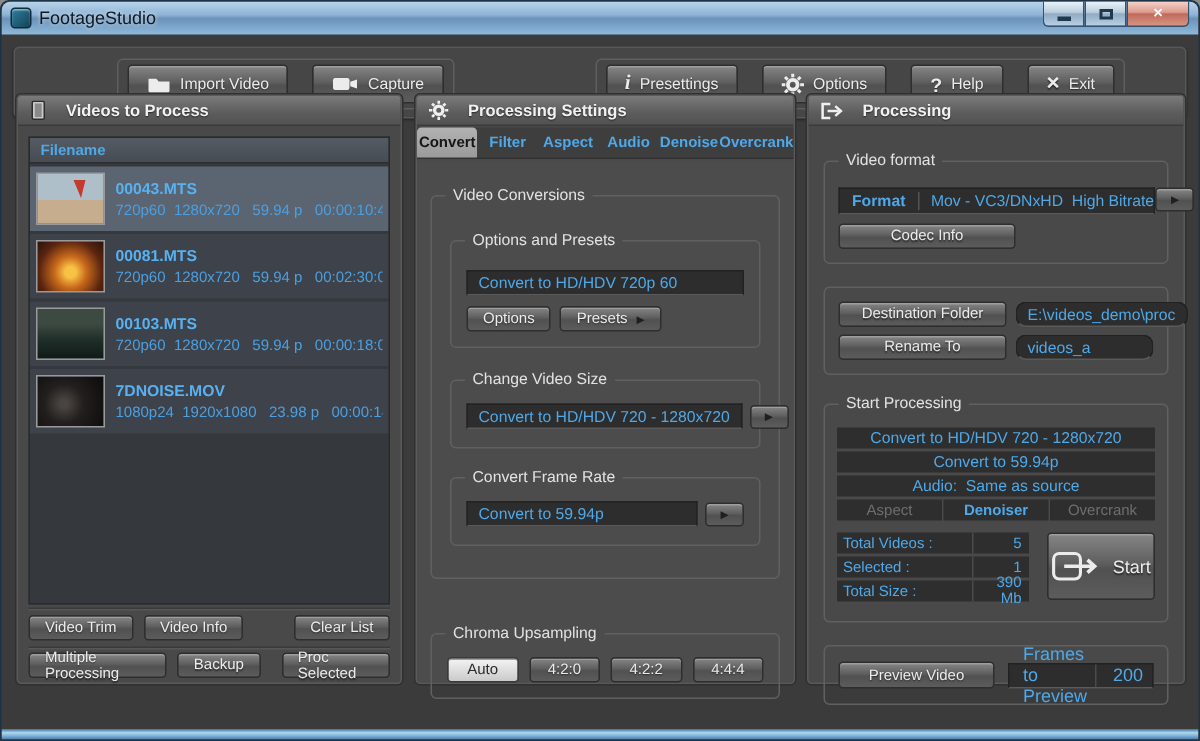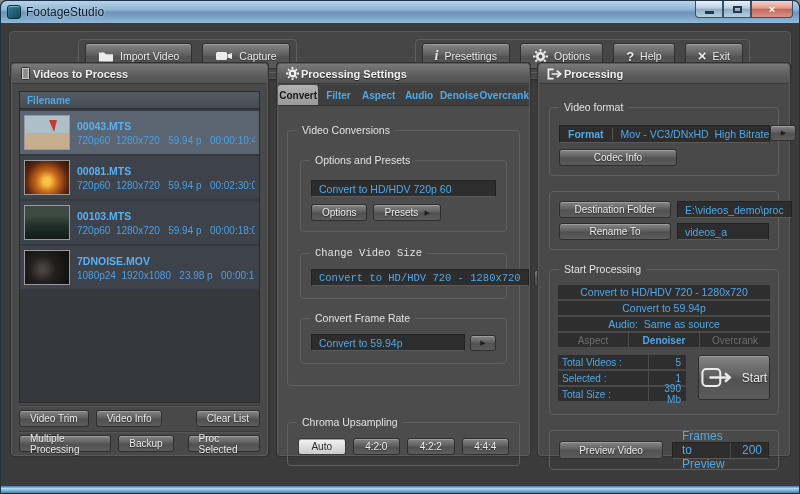--- a/index.html
+++ b/index.html
@@ -26,39 +26,39 @@
     background:linear-gradient(180deg,#f4d3cc,#dc9a8d 45%,#c06a5a 52%,#d89484);
     color:#fff; font-weight:bold; }
   .min-glyph { width:9px; height:3px; background:#20384c; margin-top:6px; }
   .max-glyph { width:9px; height:7px; border:2px solid #20384c; }
 
   
   .toolbar { position:absolute; top:30px; left:8px; right:8px; height:48px;
     background:#464646; border:1px solid #585858; border-radius:4px;
     box-shadow:0 1px 2px rgba(0,0,0,.4); }
   .tool-group { position:absolute; top:7px; height:34px; border:1px solid #5e5e5e;
-    border-radius:4px; display:flex; align-items:center; gap:10px; padding:0 6px; }
+    border-radius:4px; display:flex; align-items:center; gap:16px; padding:0 6px; }
   .tool-group.tg-left { left:68px; }
   .tool-group.tg-right { right:40px; }
   .btn { display:inline-flex; align-items:center; justify-content:center; gap:6px;
     background:linear-gradient(180deg,#868686,#5f5f5f 45%,#515151 55%,#5c5c5c);
     border:1px solid #2e2e2e; border-radius:3px; color:#ececec; font-size:10.5px;
     box-shadow:inset 0 1px 0 #9e9e9e; text-shadow:0 1px 1px rgba(0,0,0,.5); cursor:default; }
   .tool-btn { height:26px; padding:0 12px; }
   .glyph-i { font-family:"Liberation Serif",serif; font-style:italic; font-weight:bold; font-size:14px; }
   .glyph-q { font-weight:bold; font-size:13px; }
   .glyph-x { font-weight:bold; font-size:15px; line-height:10px; }
 
   
   .panel { position:absolute; top:62px; height:393px; background:#494949;
     border:1px solid #5a5a5a; border-radius:3px; box-shadow:0 0 0 1px #303030; }
   .panel.p-left { left:10px; width:257px; }
   .panel.p-mid { left:276px; width:253px; }
   .panel.p-right { left:537px; width:252px; }
-  .panel-header { height:20px; display:flex; align-items:center; gap:2px; padding:0 8px;
+  .panel-header { height:20px; display:flex; align-items:center; gap:13px; padding:0 8px;
     background:linear-gradient(180deg,#7a7a7a,#5c5c5c 60%,#525252);
     border-bottom:1px solid #3a3a3a; border-radius:2px 2px 0 0;
     color:#f2f2f2; font-size:11px; font-weight:bold; text-shadow:0 1px 1px rgba(0,0,0,.6); }
 
   
   .file-list { position:absolute; top:27px; left:7px; right:7px; height:312px;
     background:#35383d; border:1px solid #2a2a2a; overflow:hidden; }
   .list-header { height:17px; background:linear-gradient(180deg,#555b63,#464c54);
     border-bottom:1px solid #2e2e2e; color:#4fa8e8; font-size:10px; font-weight:bold;
     display:flex; align-items:center; padding-left:7px; }
@@ -99,42 +99,42 @@
   .fs-conversions { margin-top:23px; height:256px; padding:0 12px; }
   .fs-options { margin-top:29px; padding:19px 10px 10px; }
   .dark-field { background:#2d2d2d; border:1px solid #222; border-bottom-color:#5a5a5a;
     color:#4fa8e8; font-size:10.5px; display:flex; align-items:center; padding:0 7px;
     height:17px; white-space:pre; }
   .btn-inline-row { margin-top:7px; display:flex; gap:6px; }
   .arrow-glyph { font-size:7px; color:#1f1f1f; text-shadow:none; }
   .combo { display:flex; gap:5px; align-items:center; }
   .combo .dark-field { flex:1; }
   .arrow-btn { width:26px; height:16px; flex:none; }
-  .fs-size { margin-top:21px; padding:15px 10px 12px;font-family:Liberation Mono, monospace; }
+  .fs-size { margin-top:21px; padding:15px 10px 12px; }
   .fs-rate { margin-top:19px; padding:15px 10px 12px; }
   .fs-chroma { margin-top:36px; padding:15px 10px 10px; }
   .chroma-row { display:flex; gap:7px; }
   .chroma-btn { flex:1; height:17px; font-size:10px; }
   .chroma-btn.sel { background:linear-gradient(180deg,#f4f4f4,#cacaca); color:#2a2a2a;
     text-shadow:none; border-color:#3a3a3a; }
 
   
   .right-content { position:absolute; top:21px; left:0; right:0; bottom:0; padding:0 10px; }
   .fs-format { margin-top:22px; padding:17px 9px 9px; }
   .format-row { display:flex; align-items:flex-start; }
   .format-bar { flex:1; height:18px; background:#2d2d2d; border:1px solid #222;
     border-bottom-color:#5a5a5a; display:flex; align-items:center; color:#4fa8e8;
     font-size:10.5px; }
   .format-bar .flabel { padding:0 8px; font-weight:bold; }
   .vdiv { width:1px; height:12px; background:#555; margin-right:8px; }
   .fs-dest { margin-top:15px; padding:9px 9px 9px; }
   .dest-row { display:flex; gap:6px; margin-bottom:5px; }
   .dest-row:last-child { margin-bottom:0; }
   .dest-btn { width:112px; height:17px; font-size:10px; flex:none; }
-  .dest-field { flex:1; }
+  .dest-field { flex:1;border-radius:7px; }
   .fs-start { margin-top:19px; padding:15px 8px 11px; }
   .sum-bar { height:14px; background:#2e2e2e; margin-bottom:2px; display:flex;
     align-items:center; justify-content:center; color:#4fa8e8; font-size:10.5px; white-space:pre; }
   .mod-row { height:14px; display:flex; gap:1px; margin-bottom:8px; }
   .mod-cell { flex:1; background:#2e2e2e; display:flex; align-items:center;
     justify-content:center; font-size:10px; color:#6e6e6e; }
   .mod-cell.on { color:#4fa8e8; font-weight:bold; }
   .stats-start { display:flex; gap:12px; }
   .stats { width:128px; }
   .stat-row { height:14px; background:#2e2e2e; margin-bottom:2px; display:flex;

